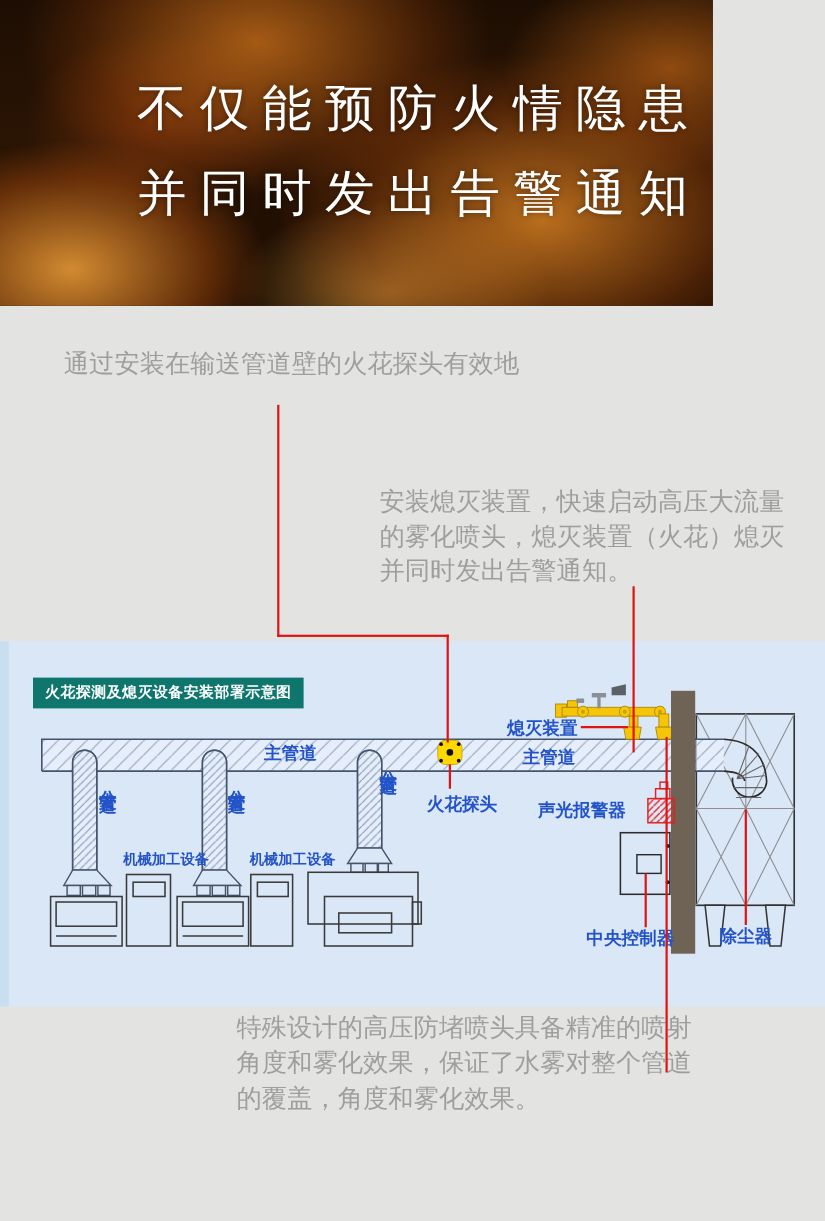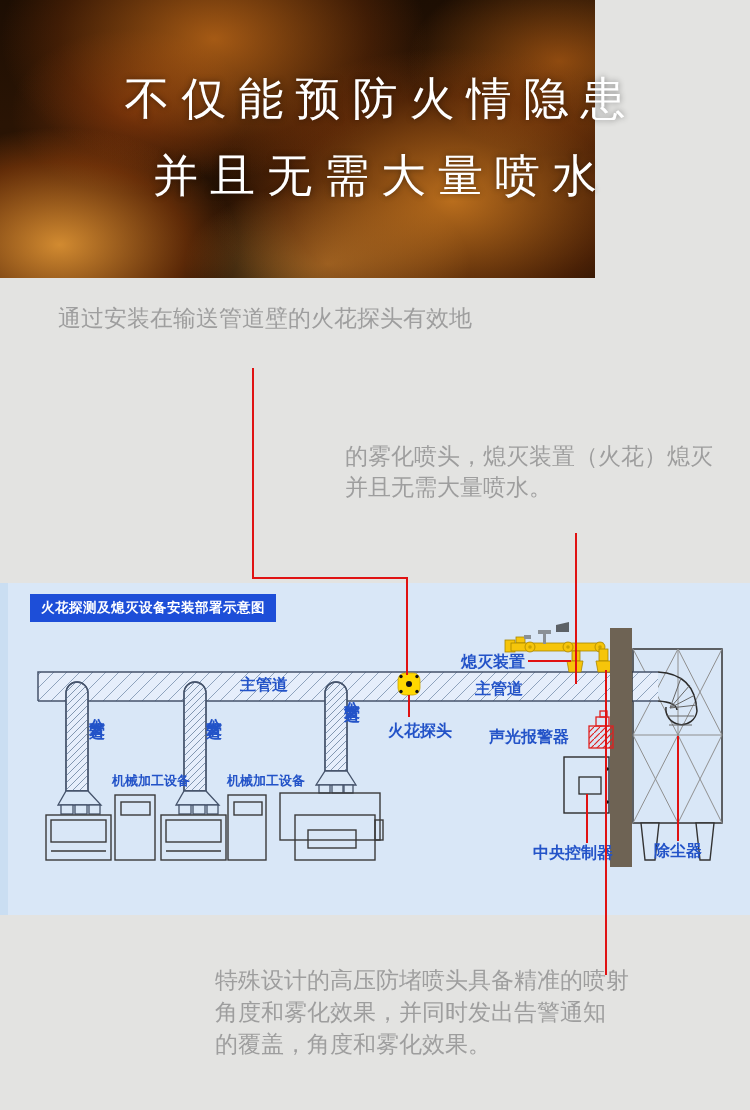--- a/index.html
+++ b/index.html
@@ -3,84 +3,85 @@
 <meta charset="utf-8">
 <style>
   html,body{margin:0;padding:0;}
   body{
     width:750px;height:1110px;position:relative;overflow:hidden;
     background:#e3e3e1;
     font-family:"Liberation Sans","DejaVu Sans",sans-serif;
   }
   
   .hero{
-    position:absolute;left:0;top:0;width:595px;height:278px;
+    position:absolute;left:0;top:0;width:648px;height:278px;
     background:
       radial-gradient(ellipse 230px 150px at 10% 88%, rgba(255,170,60,.80), rgba(190,85,15,.40) 55%, rgba(0,0,0,0) 78%),
       radial-gradient(ellipse 260px 170px at 36% 14%, rgba(236,130,30,.65), rgba(140,60,10,.30) 60%, rgba(0,0,0,0) 82%),
       radial-gradient(ellipse 300px 190px at 76% 72%, rgba(250,150,40,.70), rgba(160,70,12,.35) 55%, rgba(0,0,0,0) 80%),
       radial-gradient(ellipse 210px 130px at 94% 22%, rgba(232,122,26,.55), rgba(0,0,0,0) 72%),
       radial-gradient(ellipse 190px 110px at 55% 95%, rgba(255,185,75,.55), rgba(0,0,0,0) 75%),
       radial-gradient(ellipse 160px 110px at 22% 40%, rgba(120,50,10,.8), rgba(0,0,0,0) 75%),
       linear-gradient(180deg,#1d0e03,#30170580 45%,#190b02),
       #241103;
   }
   .hero-title{
     position:absolute;left:0;top:60px;width:750px;text-align:center;
     color:#ffffff;font-size:45px;font-weight:400;letter-spacing:12px;
     line-height:77px;padding-left:12px;box-sizing:border-box;
     text-shadow:0 0 6px rgba(0,0,0,.45);
   }
   
   .para{position:absolute;color:#9e9e9e;font-size:23px;white-space:nowrap;}
-  .para-1{left:58px;top:304px;line-height:28px;}
+  .para-1{left:58px;top:316px;line-height:28px;}
   .para-2{left:345px;top:441px;line-height:31px;}
-  .para-3{left:215px;top:964px;line-height:32px;}
+  .para-3{left:215px;top:918px;line-height:32px;}
   
   .rline{position:absolute;background:#e01212;z-index:6;}
   
   .panel{
     position:absolute;left:0;top:583px;width:750px;height:332px;
     background:#d9e7f7;border-left:8px solid #cadef2;box-sizing:border-box;
   }
   .panel svg{position:absolute;left:-8px;top:0;}
   .badge{
-    position:absolute;left:30px;top:594px;height:28px;line-height:28px;
-    background:#1d4ed8;color:#ffffff;font-size:13.5px;font-weight:bold;
+    position:absolute;left:30px;top:616px;height:28px;line-height:28px;
+    background:#0f766e;color:#ffffff;font-size:13.5px;font-weight:bold;
     padding:0 11px;letter-spacing:.5px;z-index:4;
   }
   .vlabel{
     position:absolute;z-index:5;color:#2353c8;font-size:16px;font-weight:bold;
     writing-mode:vertical-rl;text-orientation:upright;letter-spacing:2px;line-height:18px;
   }
   .dlabel{font:bold 16px "Liberation Sans","DejaVu Sans",sans-serif;fill:#2353c8;}
   .dlabel-sm{font:bold 13px "Liberation Sans","DejaVu Sans",sans-serif;fill:#2353c8;}
 </style>
 </head>
 <body>
 
 <div class="hero">
   <div class="hero-title">
     <div>不仅能预防火情隐患</div>
-    <div>并且无需大量喷水</div>
+    <div>并同时发出告警通知</div>
   </div>
 </div>
 
 <div class="para para-1">
   <div>通过安装在输送管道壁的火花探头有效地</div>
 </div>
 
 <div class="para para-2">
+  <div>安装熄灭装置，快速启动高压大流量</div>
   <div>的雾化喷头，熄灭装置（火花）熄灭</div>
-  <div>并且无需大量喷水。</div>
+  <div>并同时发出告警通知。</div>
 </div>
 
 <div class="para para-3">
   <div>特殊设计的高压防堵喷头具备精准的喷射</div>
-  <div>角度和雾化效果，并同时发出告警通知</div>
+  <div>角度和雾化效果，保证了水雾对整个管道</div>
   <div>的覆盖，角度和雾化效果。</div>
 </div>
 
 <div class="panel">
 <svg width="750" height="332" viewBox="0 0 750 332">
   <defs>
     <pattern id="hDuct" width="13" height="13" patternUnits="userSpaceOnUse">
       <line x1="0" y1="13" x2="13" y2="0" stroke="#8fa3bd" stroke-width="1"></line>
     </pattern>
     <pattern id="hPipe" width="7" height="7" patternUnits="userSpaceOnUse">

